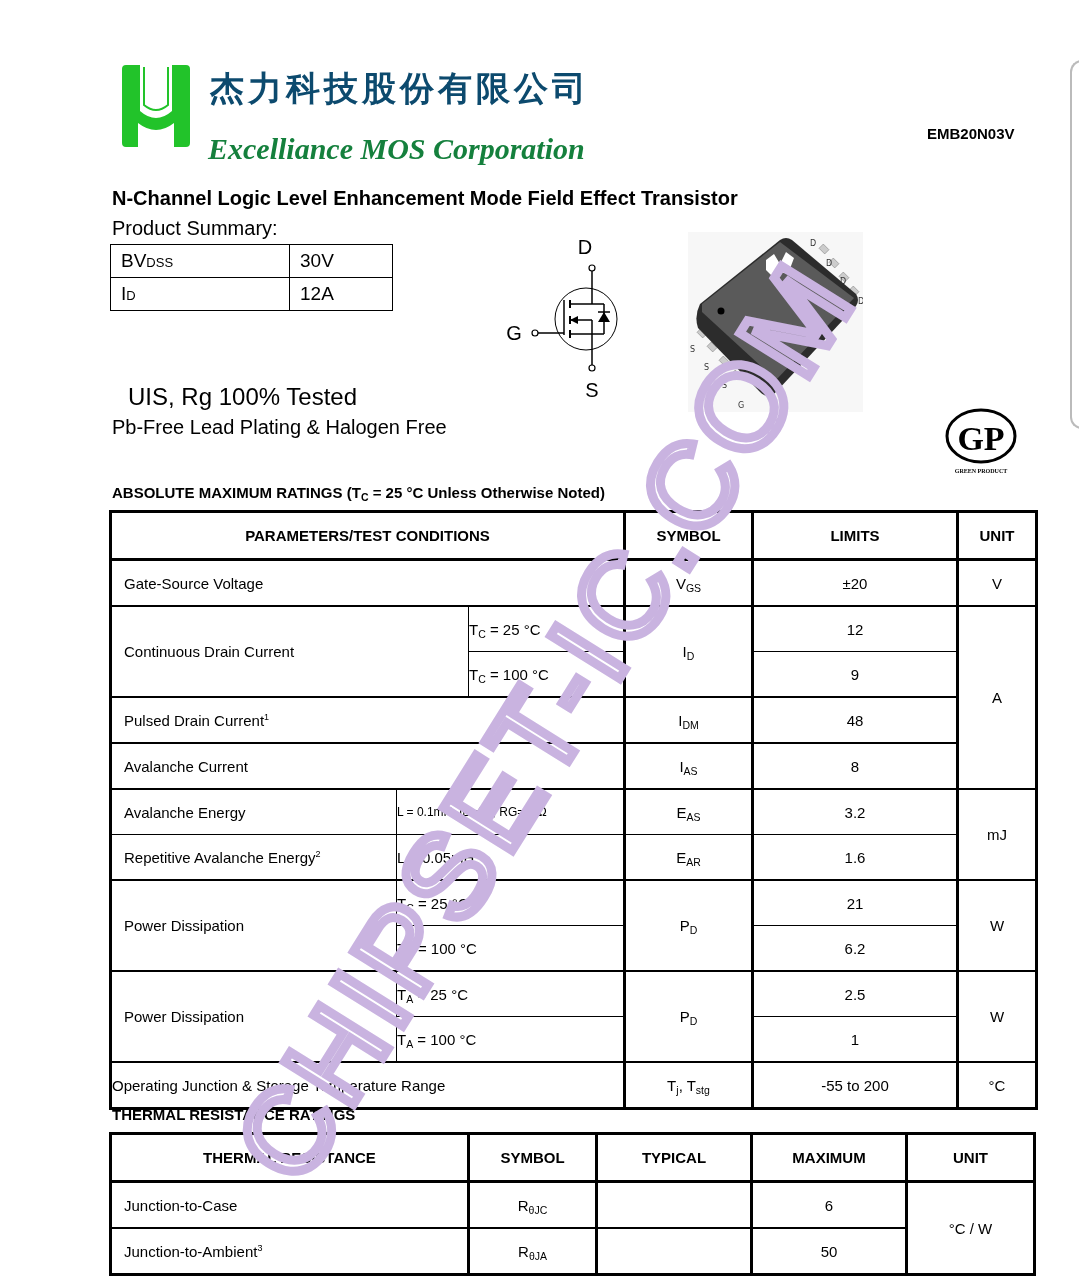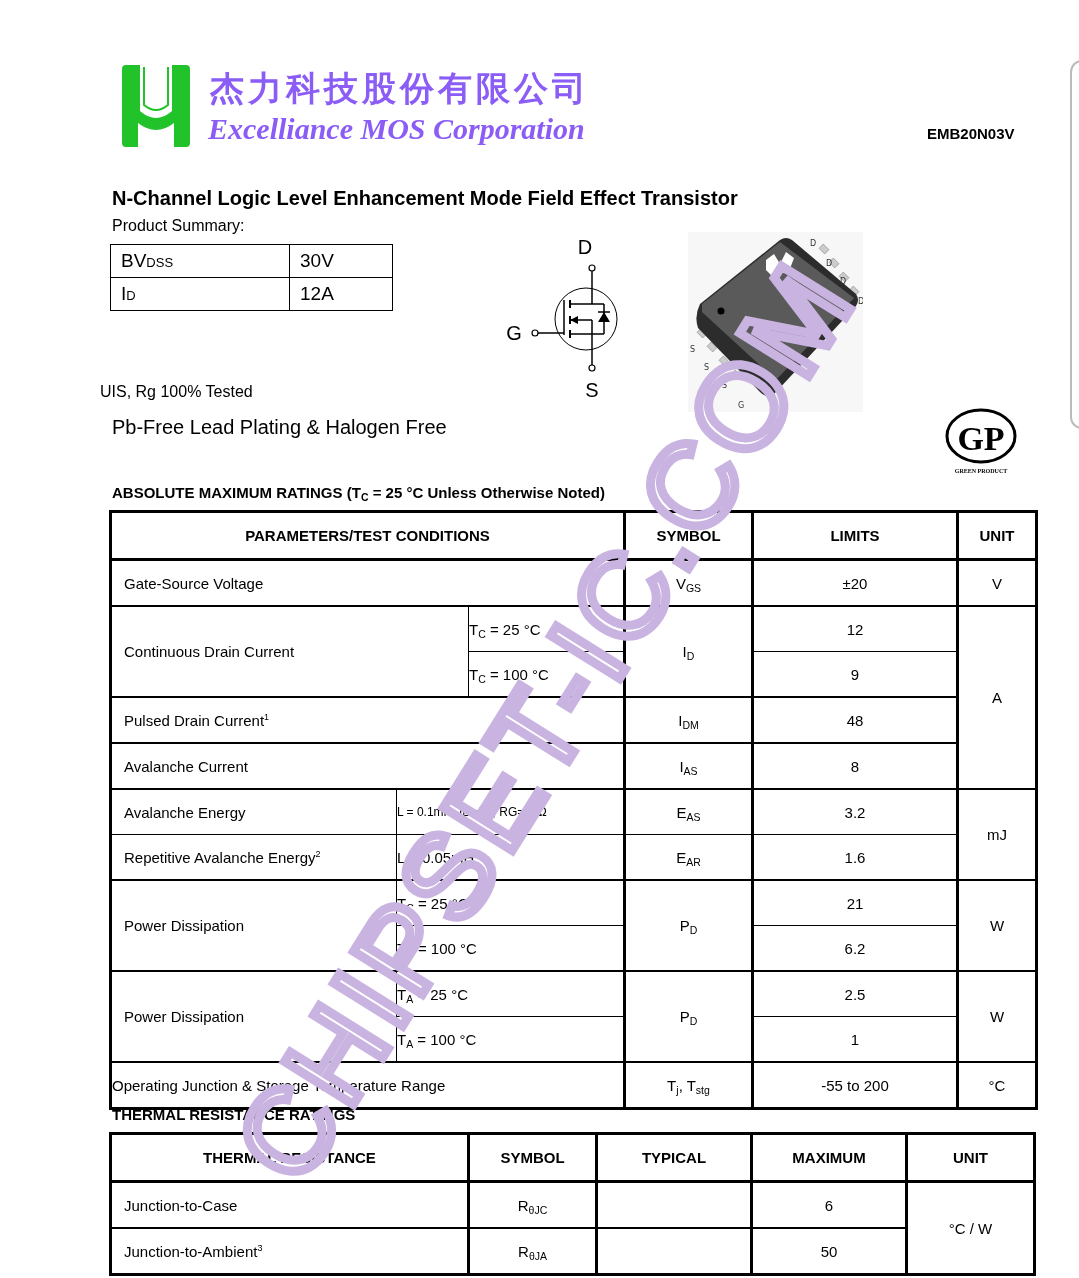--- a/index.html
+++ b/index.html
@@ -4,36 +4,36 @@
   <style>
     html, body { margin: 0; padding: 0; background: #ffffff; }
     body {
       width: 1079px; height: 1278px; position: relative; overflow: hidden;
       font-family: "Liberation Sans", sans-serif; color: #000;
     }
     .abs { position: absolute; }
 
     
     .logo-mark { left: 120px; top: 65px; width: 72px; height: 82px; }
-    .company-cn { left: 210px; top: 66px; font-family: Liberation Sans, sans-serif; font-size: 34px; font-weight: bold; letter-spacing: 4px; color: #8b5cf6; white-space: nowrap; }
-    .company-en { left: 208px; top: 112px; font-family: "Liberation Serif", serif; font-style: italic; font-weight: bold; font-size: 30px; color: #8b5cf6; white-space: nowrap; }
+    .company-cn { left: 210px; top: 66px; font-family: Liberation Sans, sans-serif; font-size: 34px; font-weight: bold; letter-spacing: 4px; color: #0c4a6e; white-space: nowrap; }
+    .company-en { left: 208px; top: 132px; font-family: "Liberation Serif", serif; font-style: italic; font-weight: bold; font-size: 30px; color: #15803d; white-space: nowrap; }
     .part-number { left: 927px; top: 125px; font-size: 15px; font-weight: bold; }
     .side-frame { left: 1070px; top: 60px; width: 30px; height: 365px; border: 2px solid #bbb; border-right: none; border-radius: 12px 0 0 12px; }
 
     .subtitle { left: 112px; top: 187px; font-size: 20px; font-weight: bold; }
-    .summary-title { left: 112px; top: 217px; font-size: 16px; }
+    .summary-title { left: 112px; top: 217px; font-size: 20px; }
 
     table { border-collapse: collapse; }
     .summary { left: 110px; top: 244px; padding-left: 16px; }
     .summary td { border: 1px solid #000; height: 32px; font-size: 19px; padding: 0 0 0 10px; }
     .summary td.k { width: 168px; }
     .summary td.v { width: 92px; }
     .sm { font-size: 13px; }
 
-    .feature1 { left: 100px; top: 383px; font-size: 16px; }
+    .feature1 { left: 128px; top: 383px; font-size: 24px; }
     .feature2 { left: 112px; top: 416px; font-size: 20px; }
 
     .mosfet { left: 500px; top: 232px; width: 140px; height: 170px; }
     .package { left: 688px; top: 232px; width: 175px; height: 180px; }
     .gp-logo { left: 944px; top: 408px; width: 74px; height: 68px; }
 
     .amr-title { left: 112px; top: 484px; font-size: 15px; font-weight: bold; white-space: nowrap; }
     sub { font-size: 70%; vertical-align: -3px; line-height: 0; }
     sup { font-size: 60%; vertical-align: 6px; line-height: 0; }
 

